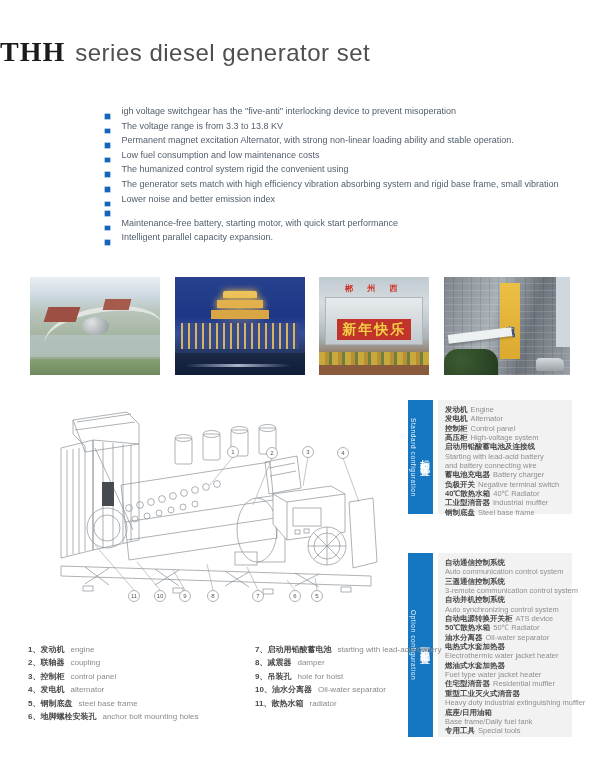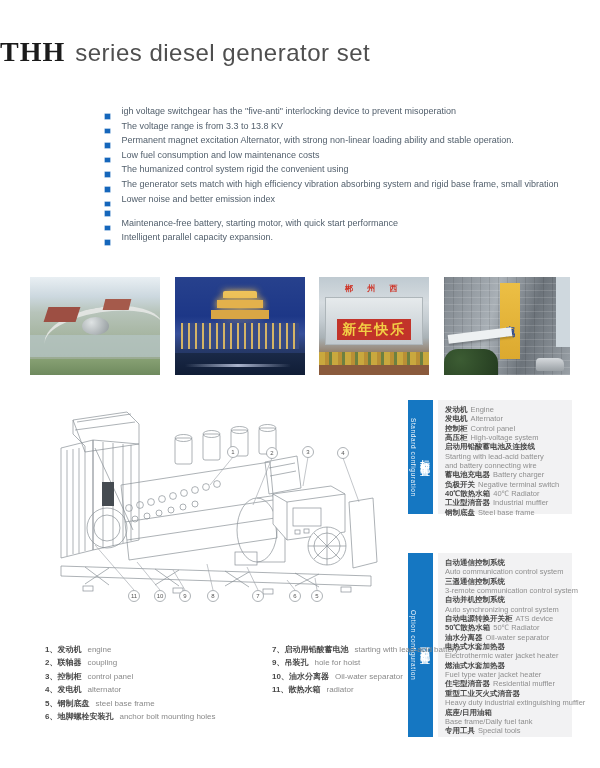--- a/index.html
+++ b/index.html
@@ -77,21 +77,21 @@
   .cfg-list { position:absolute; left:30px; right:0; top:0; bottom:0; background:#f2f2f3; padding:5px 2px 0 7px; }
   .cfg-line { font-size:7.5px; line-height:9.35px; white-space:nowrap; }
   .cfg-line .cn { font-weight:bold; color:#4a4a4a; margin-right:3px; }
   .cfg-line .cn:empty { margin-right:0; }
   .cfg-line .en { color:#8f8f8f; }
 
   
   .legend-col { position:absolute; top:643px; font-size:8px; }
   .legend-left  { left:28px;  width:220px; }
   .legend-right { left:255px; width:310px; }
-  .legend-item { line-height:13.4px; white-space:nowrap;margin-left:17px; }
+  .legend-item { line-height:13.4px; white-space:nowrap; }
   .legend-item .num, .legend-item .cn { font-weight:bold; color:#4a4a4a; }
   .legend-item .en { color:#8a8a8a; margin-left:6px; }
 </style>
 </head>
 <body>
 
 <div class="page">
 
   <div class="title">
     <span class="brand">THH</span><span class="rest">series diesel generator set</span>
@@ -489,20 +489,23 @@
       <div class="legend-item">
         <span class="num">6、</span><span class="cn">地脚螺栓安装孔</span><span class="en">anchor bolt mounting holes</span>
       </div>
     </div>
   <div class="legend-col legend-right">
 
       <div class="legend-item">
         <span class="num">7、</span><span class="cn">启动用铅酸蓄电池</span><span class="en">starting with lead-acid battery</span>
       </div>
 
+      <div class="legend-item">
+        <span class="num">8、</span><span class="cn">减震器</span><span class="en">damper</span>
+      </div>
 
       <div class="legend-item">
         <span class="num">9、</span><span class="cn">吊装孔</span><span class="en">hole for hoist</span>
       </div>
 
       <div class="legend-item">
         <span class="num">10、</span><span class="cn">油水分离器</span><span class="en">Oil-water separator</span>
       </div>
 
       <div class="legend-item">

